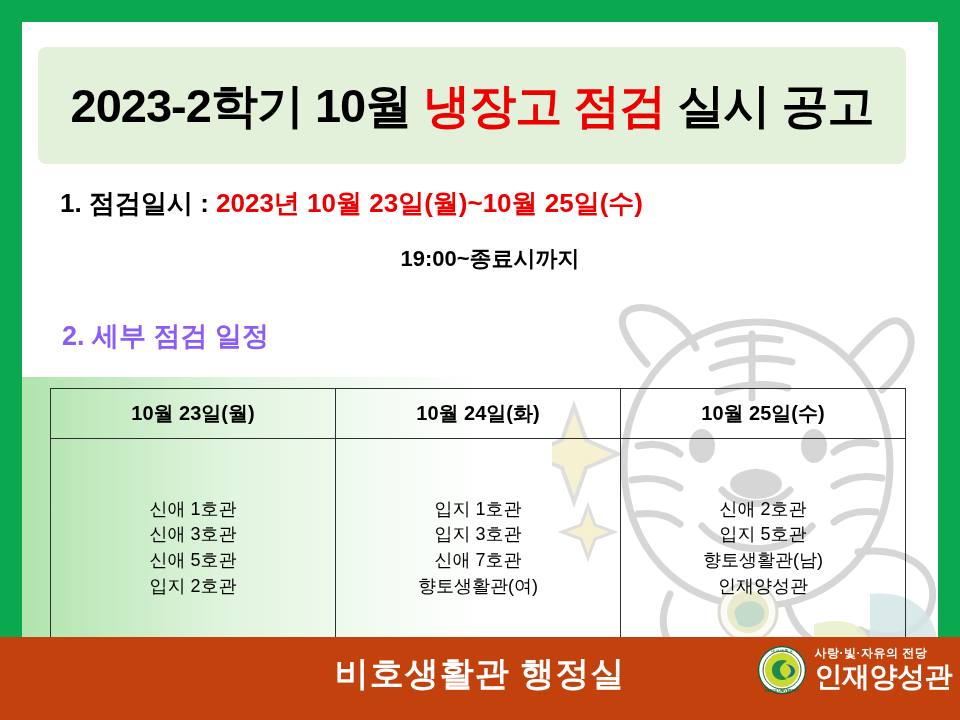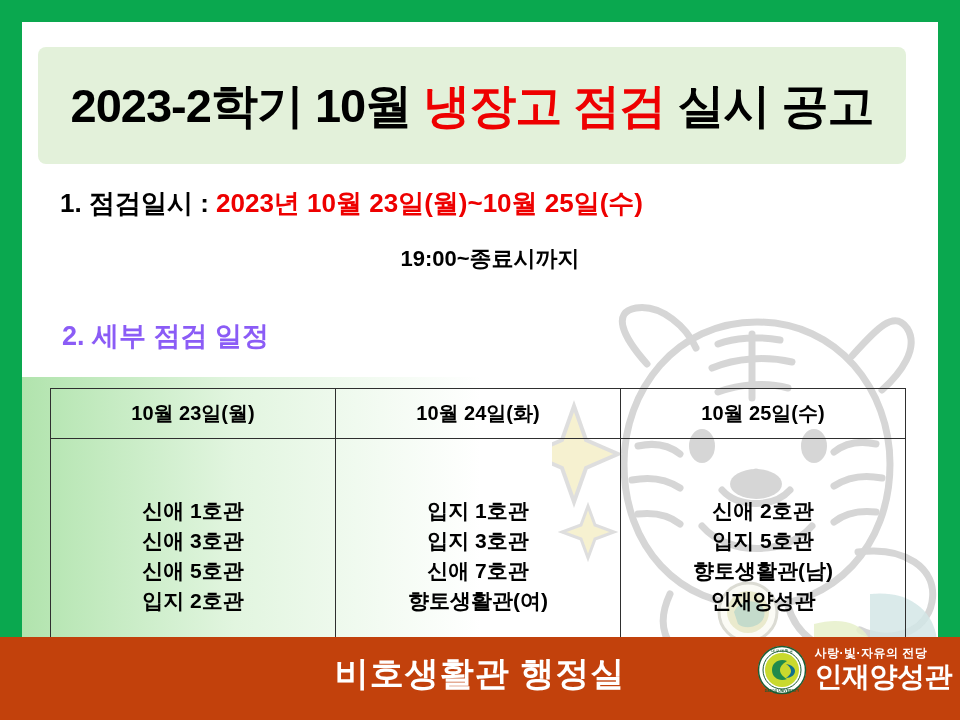--- a/index.html
+++ b/index.html
@@ -133,25 +133,25 @@
     background: transparent;
   }
   .schedule .hdr td {
     height: 47px;
     font-size: 20px;
     font-weight: bold;
     color: #000000;
   }
   .schedule .body td {
     height: 210px;
-    font-size: 21px;
-    font-weight: bold;
+    font-size: 18px;
+    font-weight: normal;
     color: #000000;
     line-height: 1.42;
-    padding: 12px;
+    padding: 4px;
   }
   .cell-lines { display: block; }
 
   
   .footer {
     position: absolute;
     left: 0;
     bottom: 0;
     width: 960px;
     height: 83px;

